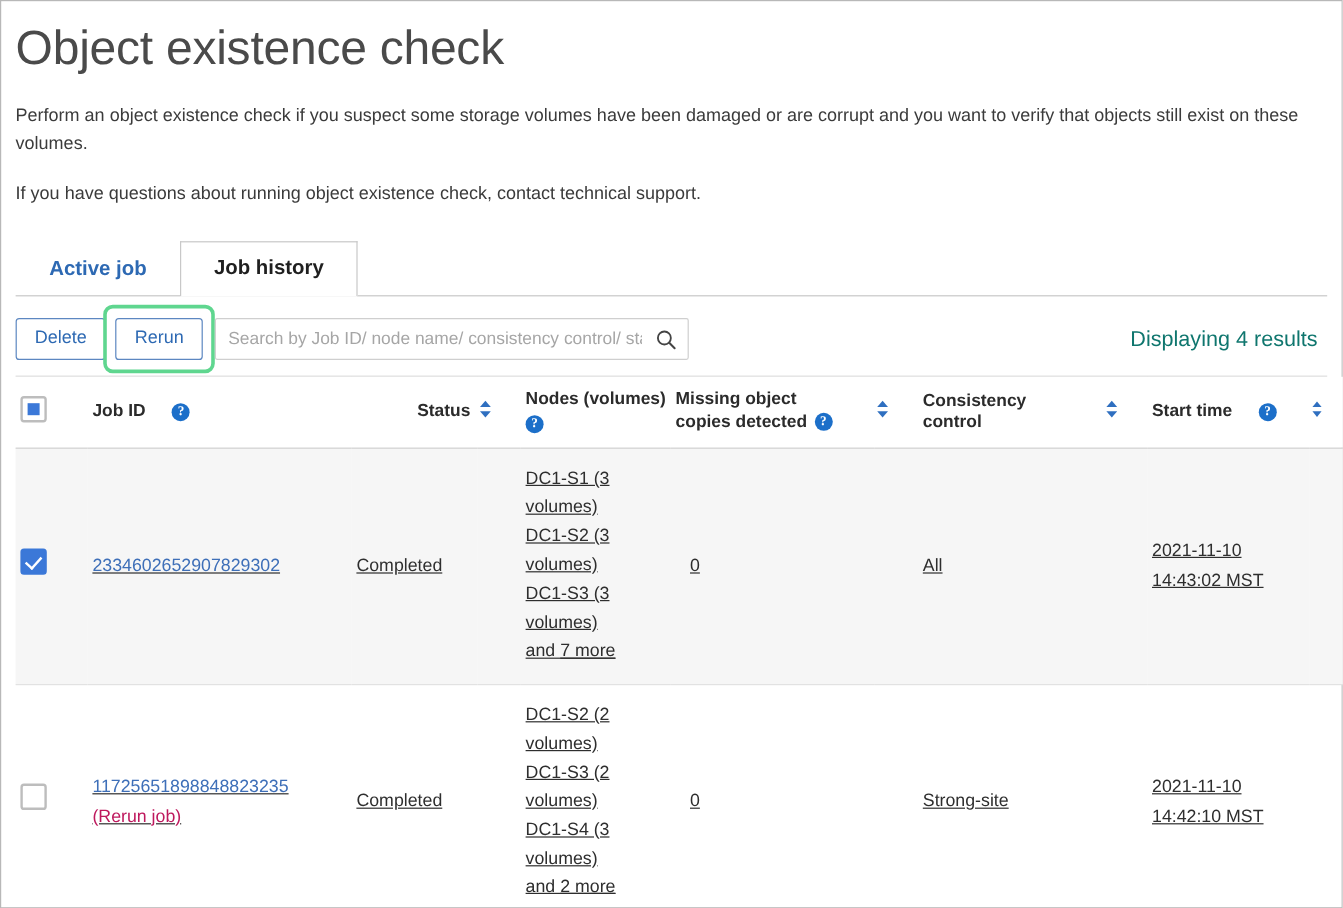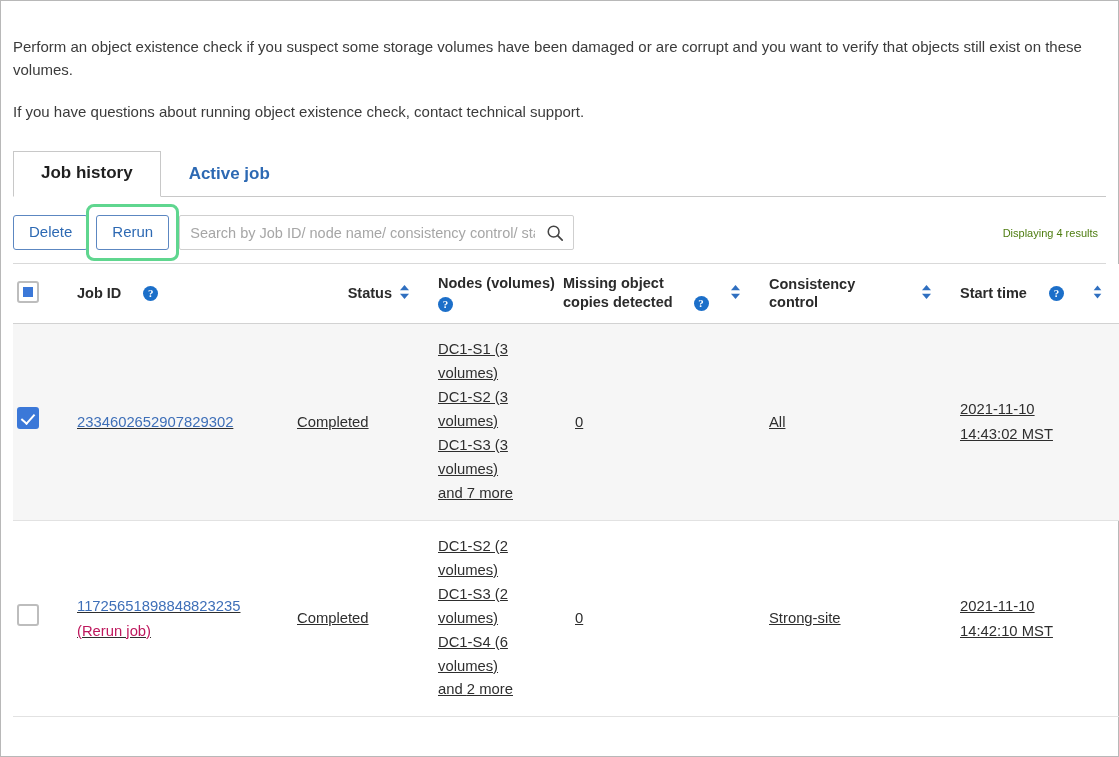--- a/index.html
+++ b/index.html
@@ -131,22 +131,22 @@
   .search-input::placeholder { color: #a6a6a6; }
   .search-icon {
     position: absolute;
     right: 10px; top: 50%;
     transform: translateY(-50%);
     width: 18px; height: 18px;
     cursor: pointer;
   }
   .results-count {
     margin-left: auto;
-    font-size: 11px;
-    color: #4d7c0f;
+    font-size: 18px;
+    color: #0f766e;
     padding-right: 8px;
   }
 
   
   .table-wrap {
     margin-top: 10px;
     border-top: 1px solid #d9d9d9;
   }
   table {
     width: 100%;
@@ -262,27 +262,28 @@
     background: #3b78d8;
   }
   .cell-center { text-align: left; padding-left: 16px; }
 </style>
 </head>
 <body>
 
 <div class="page-frame">
   <div class="content">
 
+    <h1 class="page-title">Object existence check</h1>
 
     <p class="intro">Perform an object existence check if you suspect some storage volumes have been damaged or are corrupt and you want to verify that objects still exist on these volumes.</p>
     <p class="intro2">If you have questions about running object existence check, contact technical support.</p>
 
     <div class="tabs">
+      <div class="tab inactive">Active job</div>
       <div class="tab active">Job history</div>
-      <div class="tab inactive">Active job</div>
     </div>
 
     <div class="toolbar">
       <button class="btn">Delete</button>
       <span class="rerun-wrap">
         <button class="btn" style="margin-left:0">Rerun</button>
         <span class="green-ring rerun-ring"></span>
       </span>
 
       <div class="search-wrap">
@@ -340,21 +341,21 @@
             </th>
             <th>
               <span style="display:block;line-height:1.35">
                 <span class="th-label">Nodes (volumes)</span>
                 <span class="help-icon" style="margin-top:3px">?</span>
               </span>
             </th>
             <th>
               <span style="display:block;line-height:1.35">
                 <span class="th-label" style="display:block">Missing object</span>
-                <span style="display:inline-flex;align-items:flex-end;gap:21px">
+                <span style="display:inline-flex;align-items:center;gap:6px">
                   <span class="th-label">copies detected</span>
                   <span class="help-icon">?</span>
                 </span>
               </span>
             </th>
             <th class="sort-cell">
               <span class="sorter">
                 <svg viewBox="0 0 13 16" width="13" height="16">
                   <polygon points="6.5,1 11,6.2 2,6.2" fill="#2f6fc0"></polygon>
                   <polygon points="6.5,15 11,9.8 2,9.8" fill="#2f6fc0"></polygon>
@@ -432,21 +433,21 @@
               <span class="job-link">11725651898848823235</span>
               <span class="rerun-note">(Rerun job)</span>
             </td>
             <td>Completed</td>
             <td></td>
             <td class="nodes-cell">
               <span>DC1-S2 (2</span><br>
               <span>volumes)</span><br>
               <span>DC1-S3 (2</span><br>
               <span>volumes)</span><br>
-              <span>DC1-S4 (6</span><br>
+              <span>DC1-S4 (3</span><br>
               <span>volumes)</span><br>
               <span>and </span><span class="more-link">2 more</span>
             </td>
             <td class="cell-center">0</td>
             <td></td>
             <td>Strong-site</td>
             <td></td>
             <td>
               <span>2021-11-10</span><br>
               <span>14:42:10 MST</span>

